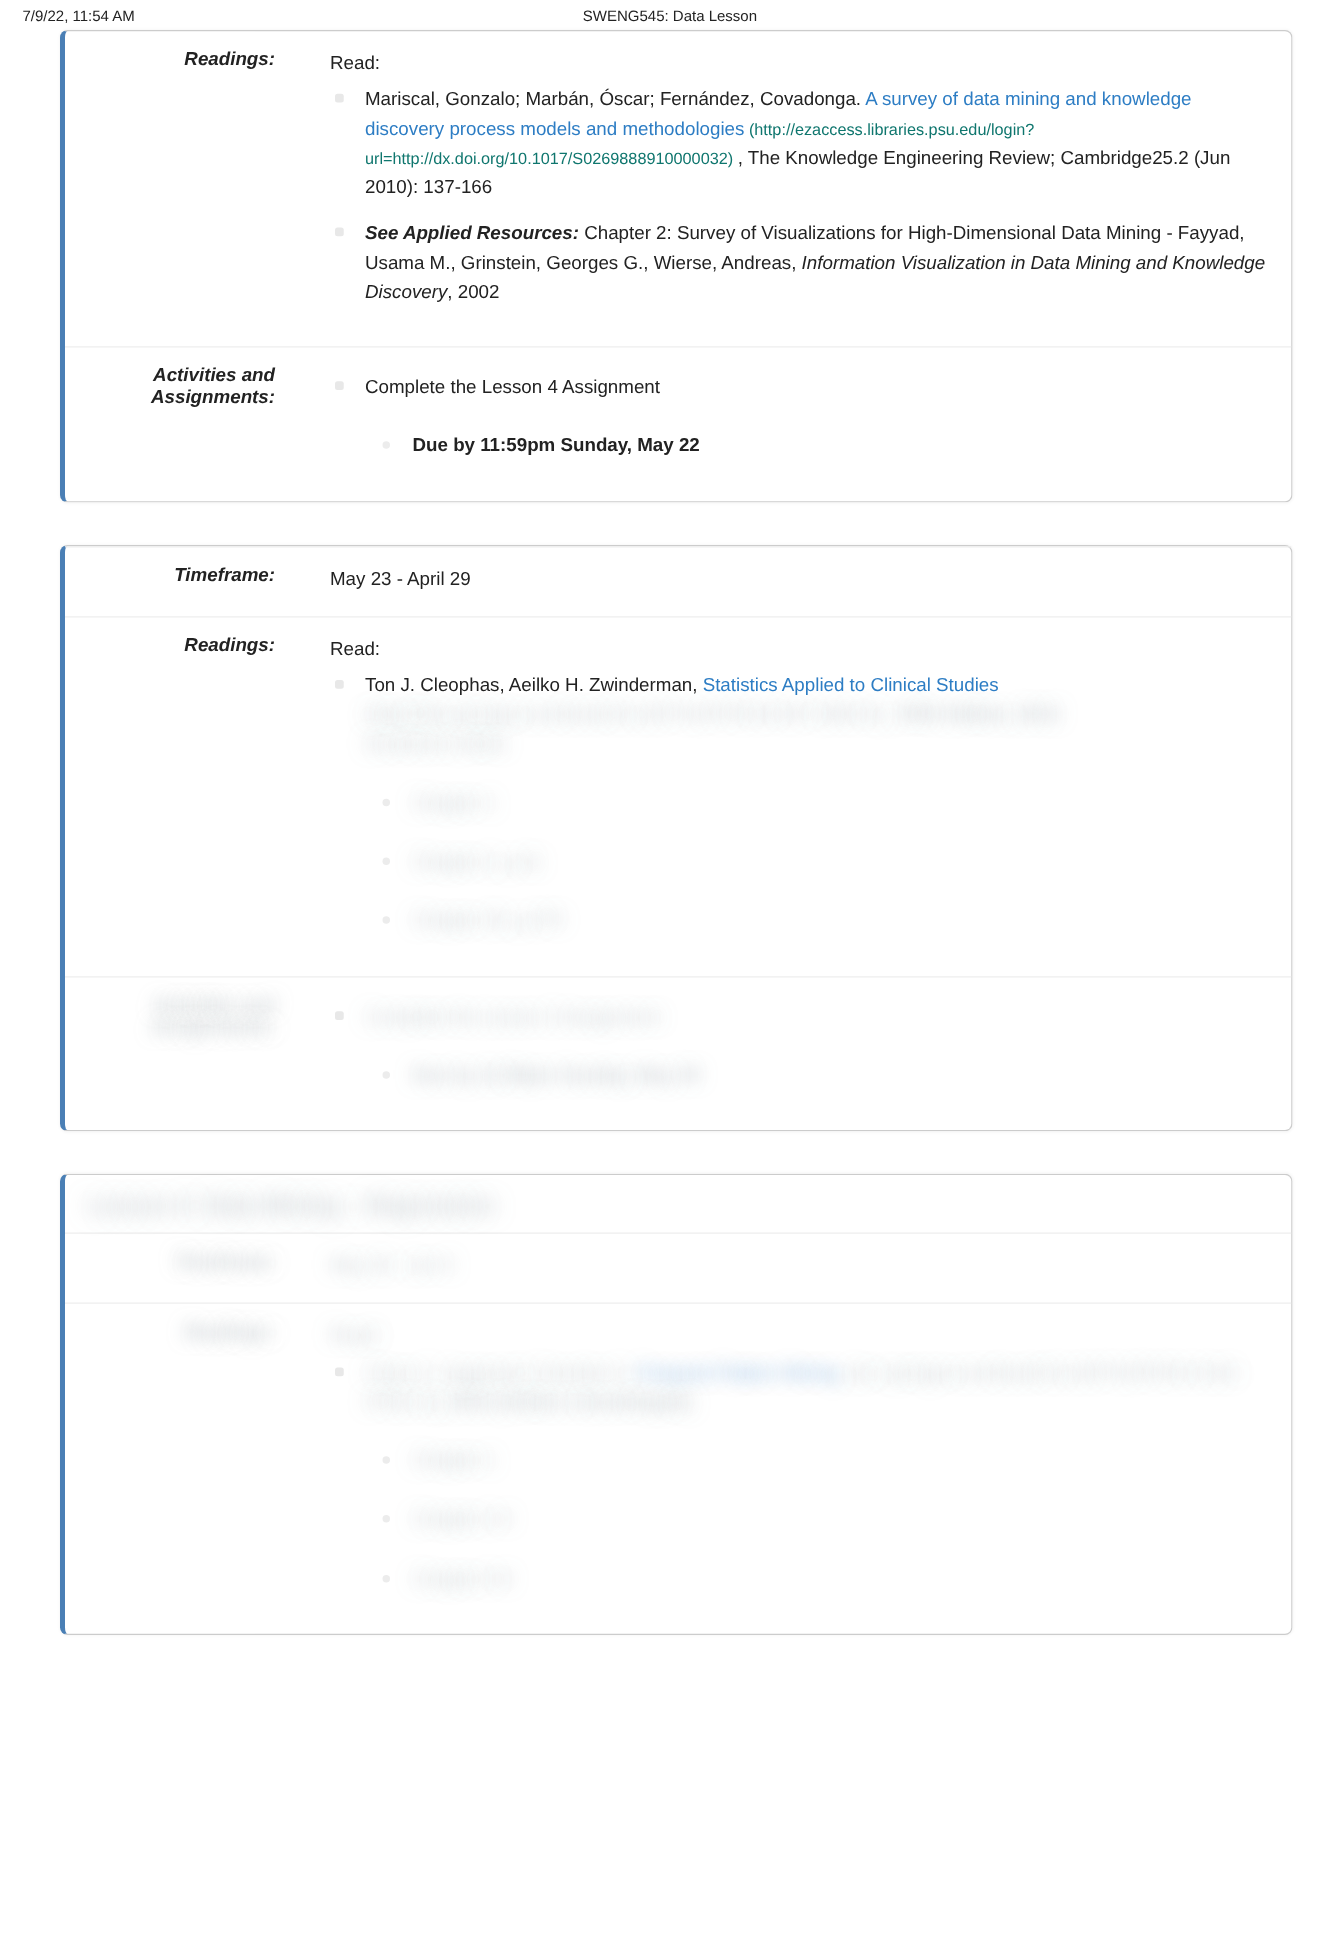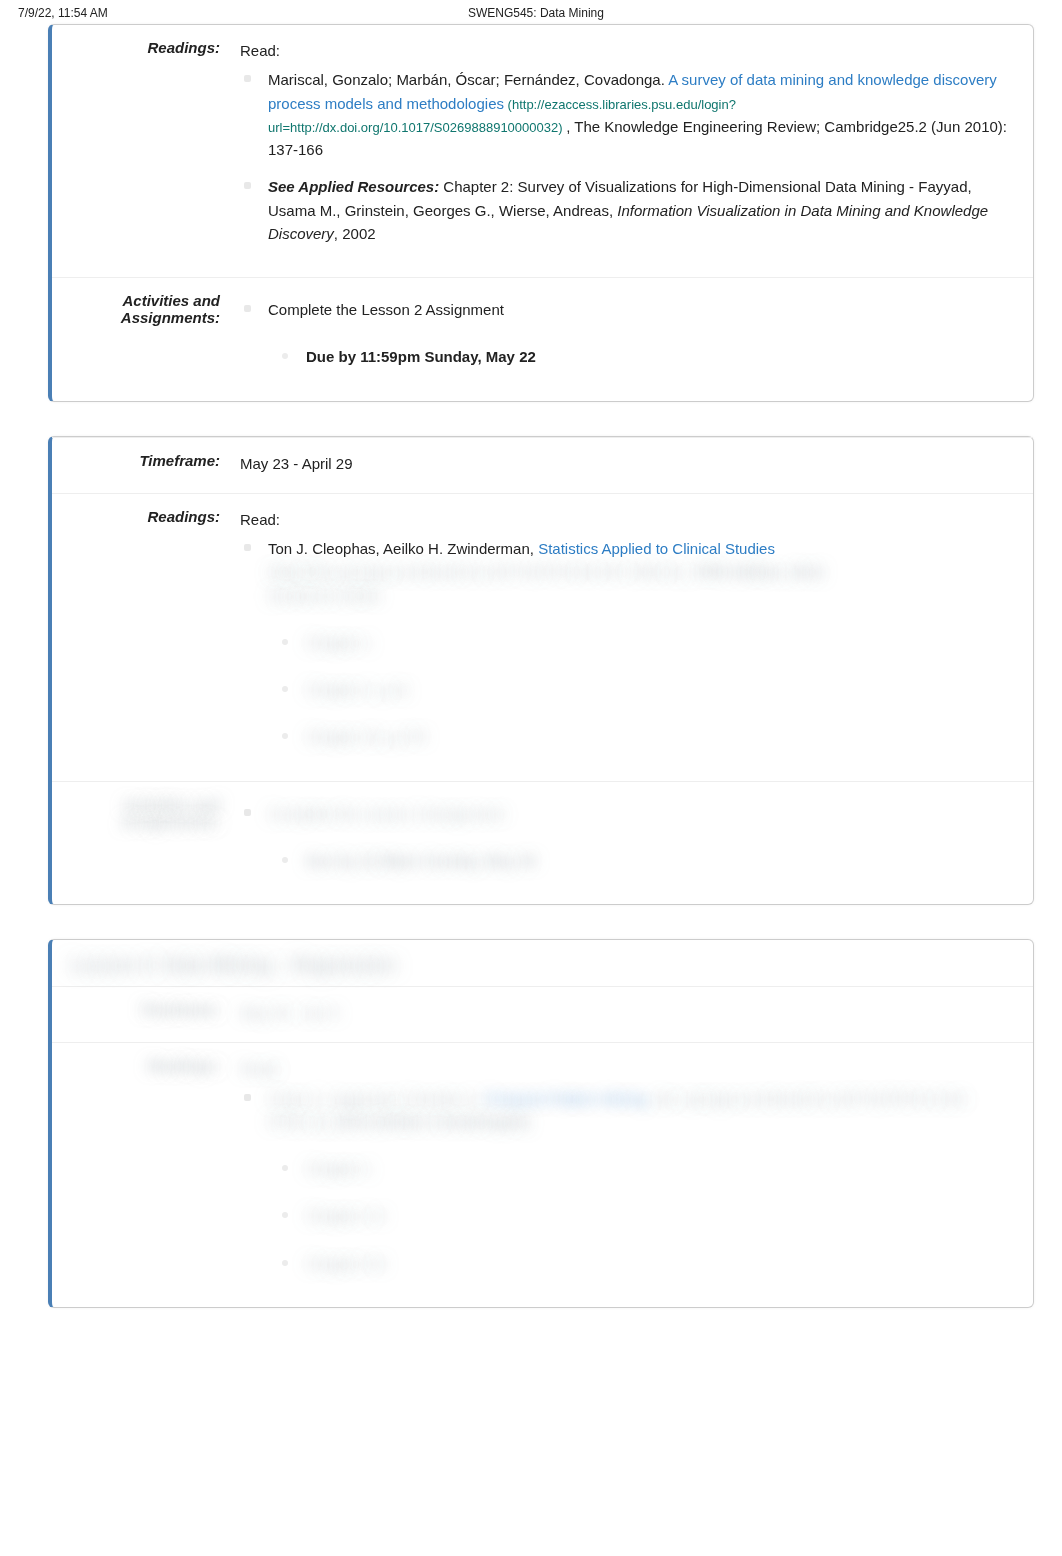--- a/index.html
+++ b/index.html
@@ -30,20 +30,21 @@
   }
   .lesson-title {
     padding: 14px 18px 10px 18px;
     font-size: 19px;
     font-weight: bold;
     color: #9aa0a6;
   }
   .row {
     display: flex;
     border-top: 1px solid #eee;
+    gap: 24px;
   }
   .row.first { border-top: none; }
   .label-col {
     width: 180px;
     flex-shrink: 0;
     padding: 14px 12px;
     text-align: right;
     font-style: italic;
     font-weight: bold;
     font-size: 15px;
@@ -117,21 +118,21 @@
   .partial-mask {
     color: transparent !important;
     text-shadow: 0 0 14px rgba(150,160,170,0.55);
   }
 </style>
 </head>
 <body>
 
 <div class="page-header">
   <span>7/9/22, 11:54 AM</span>
-  <span>SWENG545: Data Mining</span>
+  <span>SWENG545: Data Lesson</span>
   <span style="width:80px;"></span>
 </div>
 
 <div class="content-wrap">
 
   <div class="lesson-card">
     <div class="row first">
       <div class="label-col">Readings:</div>
       <div class="value-col">
         <span>Read:</span>
@@ -143,21 +144,21 @@
             <span class="bold-i">See Applied Resources:</span><span> Chapter 2: Survey of Visualizations for High-Dimensional Data Mining - Fayyad, Usama M., Grinstein, Georges G., Wierse, Andreas, </span><span class="italic">Information Visualization in Data Mining and Knowledge Discovery</span><span>, 2002</span>
           </li>
         </ul>
       </div>
     </div>
     <div class="row">
       <div class="label-col">Activities and Assignments:</div>
       <div class="value-col">
         <ul>
           <li>
-            <span>Complete the Lesson 2 Assignment</span>
+            <span>Complete the Lesson 4 Assignment</span>
             <ul>
               <li class="bold">Due by 11:59pm Sunday, May 22</li>
             </ul>
           </li>
         </ul>
       </div>
     </div>
   </div>
 
   <div class="lesson-card">

